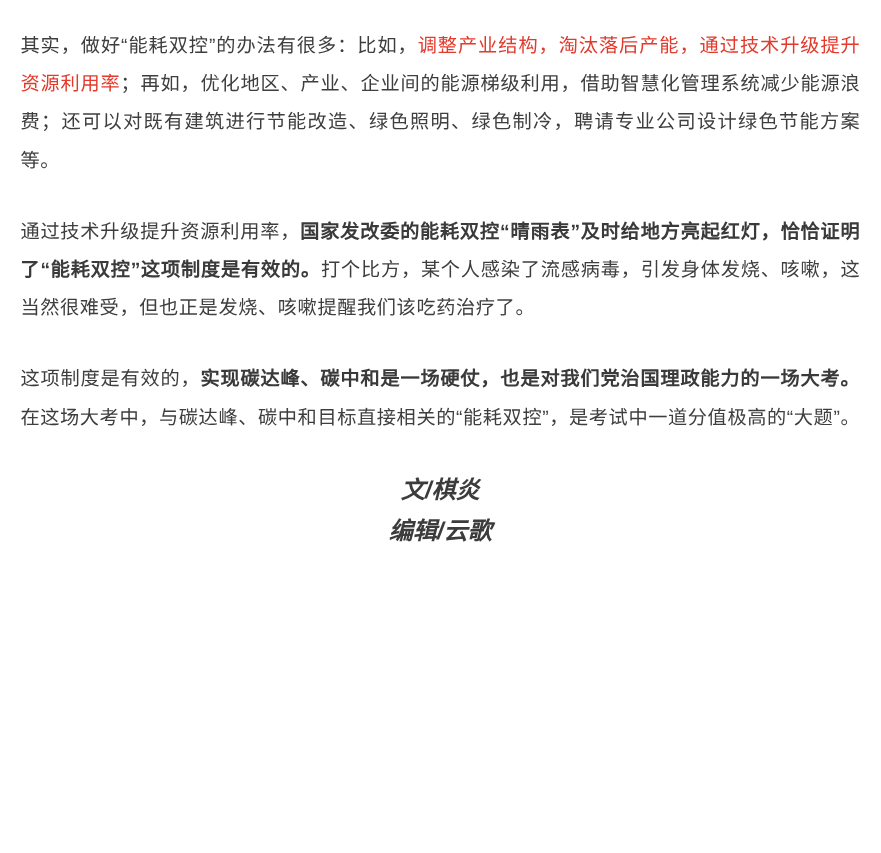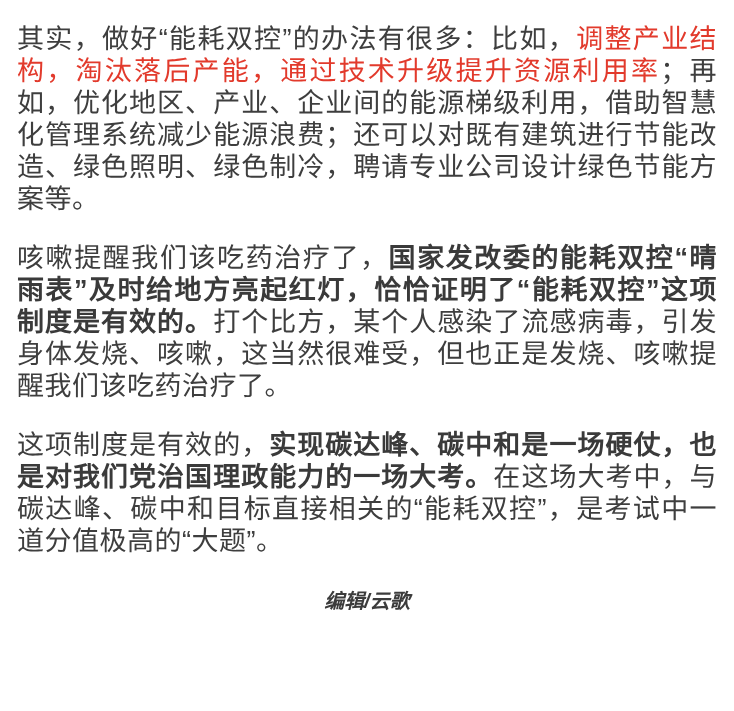--- a/index.html
+++ b/index.html
@@ -11,21 +11,21 @@
     width: 734px;
     height: 711px;
     overflow: hidden;
     font-family: "Liberation Sans", "DejaVu Sans", sans-serif;
   }
   .article {
     padding: 23px 17px 0 17px;
   }
   p.para {
     margin: 0 0 27px 0;
-    font-size: 27px;
+    font-size: 16px;
     line-height: 32px;
     letter-spacing: 0.5px;
     color: #3e3e3e;
     text-align: justify;
     text-justify: inter-ideograph;
   }
   .seg-normal { color: inherit; }
   .seg-red    { color: #e23a2c; }
   .seg-bold   { font-weight: 700; color: #3a3a3a; }
   .byline {
@@ -38,19 +38,20 @@
     color: #3c3c3c;
   }
   .byline > div { margin: 0; }
 </style>
 </head>
 <body>
 
 <main class="article">
   <div id="article-body">
       <p class="para"><span class="seg-normal">其实，做好“能耗双控”的办法有很多：比如，</span><span class="seg-red">调整产业结构，淘汰落后产能，通过技术升级提升资源利用率</span><span class="seg-normal">；再如，优化地区、产业、企业间的能源梯级利用，借助智慧化管理系统减少能源浪费；还可以对既有建筑进行节能改造、绿色照明、绿色制冷，聘请专业公司设计绿色节能方案等。</span></p>
-      <p class="para"><span class="seg-normal">咳嗽提醒我们该吃药治疗了，</span><span class="seg-bold">国家发改委的能耗双控“晴雨表”及时给地方亮起红灯，恰恰证明了“能耗双控”这项制度是有效的。</span><span class="seg-normal">打个比方，某个人感染了流感病毒，引发身体发烧、咳嗽，这当然很难受，但也正是发烧、咳嗽提醒我们该吃药治疗了。</span></p>
+      <p class="para"><span class="seg-normal">通过技术升级提升资源利用率，</span><span class="seg-bold">国家发改委的能耗双控“晴雨表”及时给地方亮起红灯，恰恰证明了“能耗双控”这项制度是有效的。</span><span class="seg-normal">打个比方，某个人感染了流感病毒，引发身体发烧、咳嗽，这当然很难受，但也正是发烧、咳嗽提醒我们该吃药治疗了。</span></p>
       <p class="para"><span class="seg-normal">这项制度是有效的，</span><span class="seg-bold">实现碳达峰、碳中和是一场硬仗，也是对我们党治国理政能力的一场大考。</span><span class="seg-normal">在这场大考中，与碳达峰、碳中和目标直接相关的“能耗双控”，是考试中一道分值极高的“大题”。</span></p>
     </div>
   <div class="byline">
+    <div>文/棋炎</div>
     <div>编辑/云歌</div>
   </div>
 </main>
 
 </body></html>

